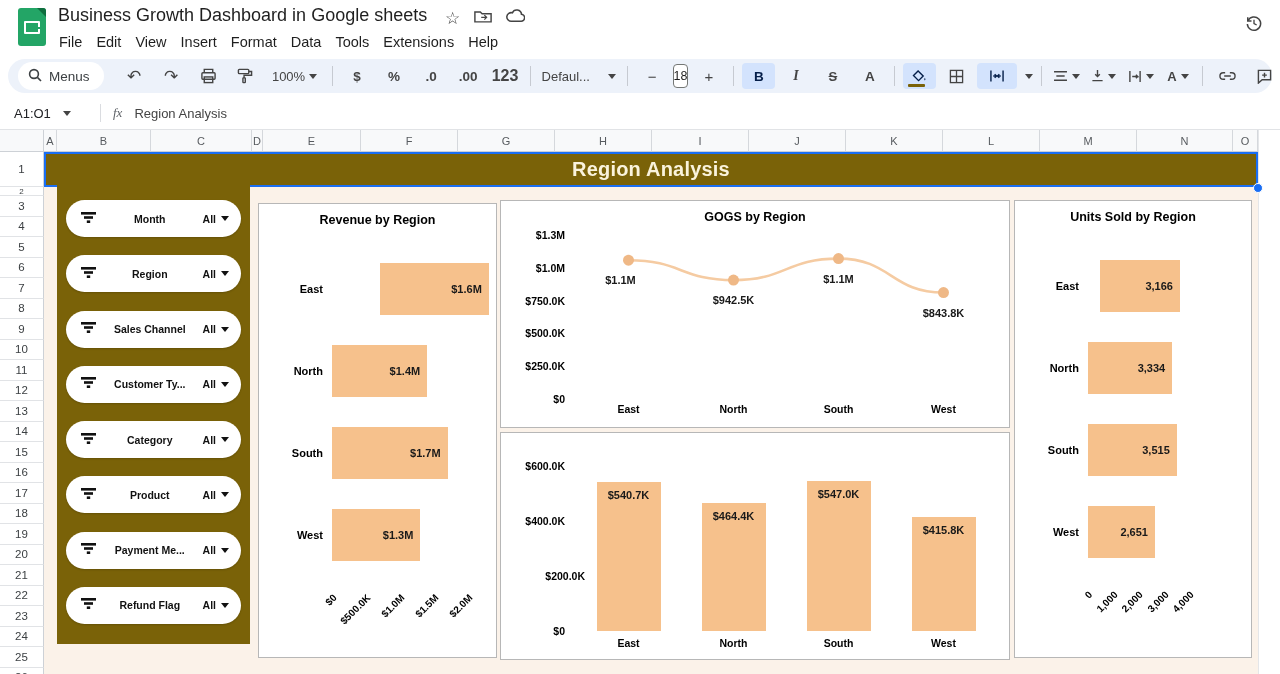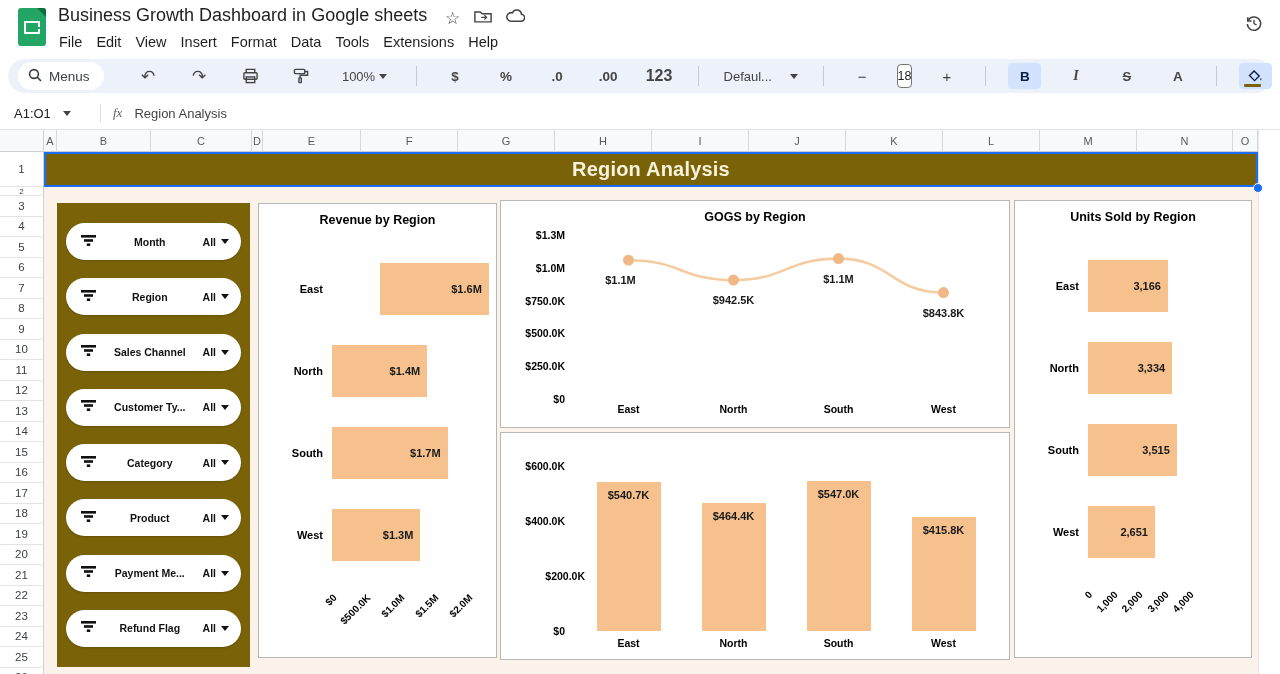--- a/index.html
+++ b/index.html
@@ -16,21 +16,21 @@
       box-shadow:0 0 0 0 #fff;clip-path:polygon(0 0,100% 0,100% 100%,0 100%)}
   #logo .grid:after{content:"";position:absolute;left:2px;right:2px;top:5.5px;height:2px;background:#23a566;
       box-shadow:5px 0 0 0 #23a566}
   #doc-title{position:absolute;left:58px;top:5px;font-size:18px;color:#1f1f1f;white-space:nowrap}
   .title-icons{position:absolute;top:8px;display:flex;gap:14px;color:#444}
   #menubar{position:absolute;left:52px;top:32px;display:flex}
   #menubar .menu-item{font-size:14.5px;color:#1f1f1f;padding:2px 7px;border-radius:4px;cursor:default}
   #history-btn{position:absolute;right:12px;top:9px;width:28px;height:28px;display:flex;align-items:center;justify-content:center}
   
   #toolbar{position:absolute;left:8px;top:59px;width:1264px;height:34px;background:#edf2fa;border-radius:18px;
-           display:flex;align-items:center;padding:0 10px;box-sizing:border-box;gap:18px}
+           display:flex;align-items:center;padding:0 10px;box-sizing:border-box;gap:4px}
   .tb{min-width:27px;height:26px;display:flex;align-items:center;justify-content:center;border-radius:4px;
       color:#444;font-size:13px;padding:0 3px;position:relative}
   .tb.active{background:#d3e3fd;color:#041e49}
   .tb svg{display:block}
   .tb-text{font-weight:bold;font-size:13.5px}
   .tb-sep{width:1px;height:20px;background:#c6cad1;margin:0 4px;flex:none}
   #menus-pill{background:#fff;border-radius:16px;height:28px;display:flex;align-items:center;gap:7px;
               padding:0 14px 0 10px;margin-right:10px;font-size:13.5px;color:#3c4043}
   .caret{width:0;height:0;border-left:4px solid transparent;border-right:4px solid transparent;
          border-top:5px solid #444;display:inline-block;margin-left:4px}
@@ -55,21 +55,21 @@
            background:#fff;font-size:11.5px;color:#3c4043;display:flex;align-items:center;justify-content:center;overflow:hidden}
   #right-gutter{position:absolute;left:1258px;top:130px;width:22px;height:544px;background:#fff;border-left:1px solid #e4e6e9}
   
   #sheet-bg{position:absolute;left:44px;top:187px;width:1214px;height:487px;background:#fbf2e9}
   #banner{position:absolute;left:44px;top:152px;width:1214px;height:35px;background:#7a6208;
           border:2px solid #1a6ef3;box-sizing:border-box;display:flex;align-items:center;justify-content:center}
   #banner span{color:#faf3dc;font-size:20px;font-weight:bold;letter-spacing:.2px}
   #sel-handle{position:absolute;left:1253px;top:183px;width:8px;height:8px;border-radius:50%;
               background:#1a6ef3;border:1px solid #fff}
   
-  #slicer-panel{position:absolute;left:57px;top:203px;width:193px;height:464px;background:#7a6208;
+  #slicer-panel{position:absolute;left:57px;top:180px;width:193px;height:464px;background:#7a6208;
                 display:flex;flex-direction:column;justify-content:space-evenly;padding:2px 0;box-sizing:border-box}
   .slicer{background:#fff;border-radius:19px;height:37px;margin:0 9px;display:flex;align-items:center;
           padding:0 12px 0 14px;box-sizing:border-box;box-shadow:0 1px 2px rgba(0,0,0,.18)}
   .slicer .flabel{flex:1;text-align:center;font-size:10.5px;font-weight:bold;color:#111;
                   white-space:nowrap;overflow:hidden}
   .slicer .fval{font-size:10.5px;font-weight:bold;color:#111;display:flex;align-items:center}
   .slicer .caret{border-top-color:#111;margin-left:5px}
   
   .chartbox{position:absolute;background:#fff;border:1px solid #b7b7b7;box-sizing:border-box;overflow:hidden}
   .chart-title{position:absolute;left:0;right:0;top:9px;text-align:center;font-size:12.5px;font-weight:bold;color:#000}
@@ -516,21 +516,21 @@
     <span class="xcat" style="left: 292.5px; top: 204px;">South</span>
     <div class="bv-bar" style="left: 410.5px; width: 64px; top: 83.655px; height: 114.345px; background: rgb(246, 193, 140);"></div>
     <span class="bv-val" style="left: 397.5px; width: 90px; top: 90.655px;">$415.8K</span>
     <span class="xcat" style="left: 397.5px; top: 204px;">West</span>
   </div>
 <div class="chartbox" id="chart-units" style="left:1014px;top:200px;width:238px;height:458px">
     <div class="chart-title">Units Sold by Region</div>
     <div class="bh-body">
       <div class="bh-row">
         <span class="bh-cat">East</span>
-        <div class="bh-track" style="width: 101px;">
+        <div class="bh-track" style="width: 101px; margin-left: 12px;">
           <div class="bh-bar" style="width: 79.15%; background: rgb(246, 193, 140);">
             <span class="bh-val">3,166</span>
           </div>
         </div>
       </div>
       <div class="bh-row">
         <span class="bh-cat">North</span>
         <div class="bh-track" style="width: 101px;">
           <div class="bh-bar" style="width: 83.35%; background: rgb(246, 193, 140);">
             <span class="bh-val">3,334</span>

